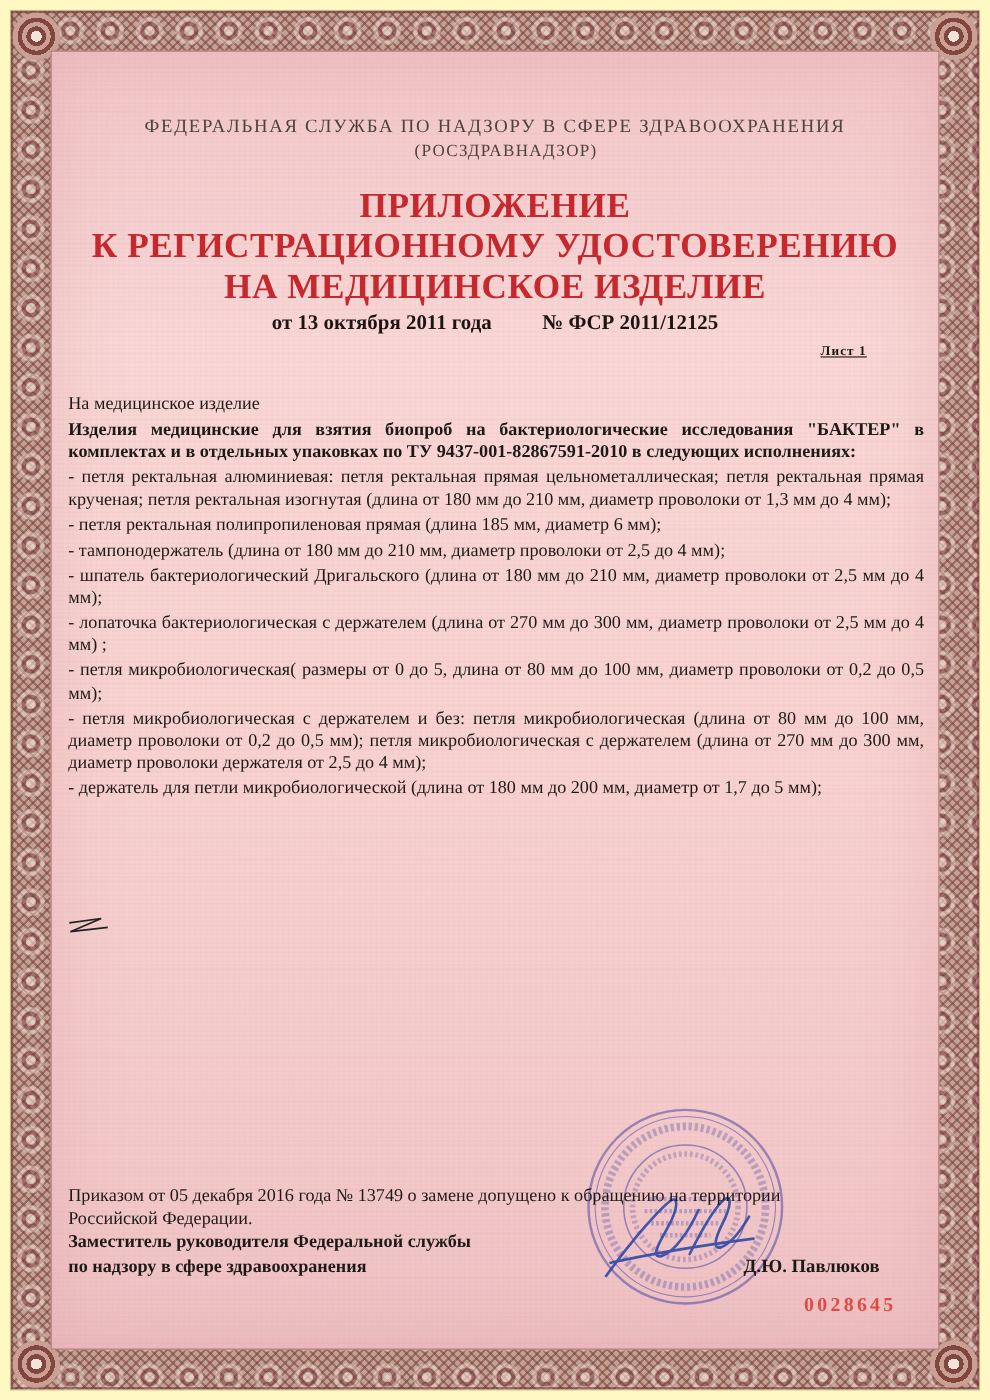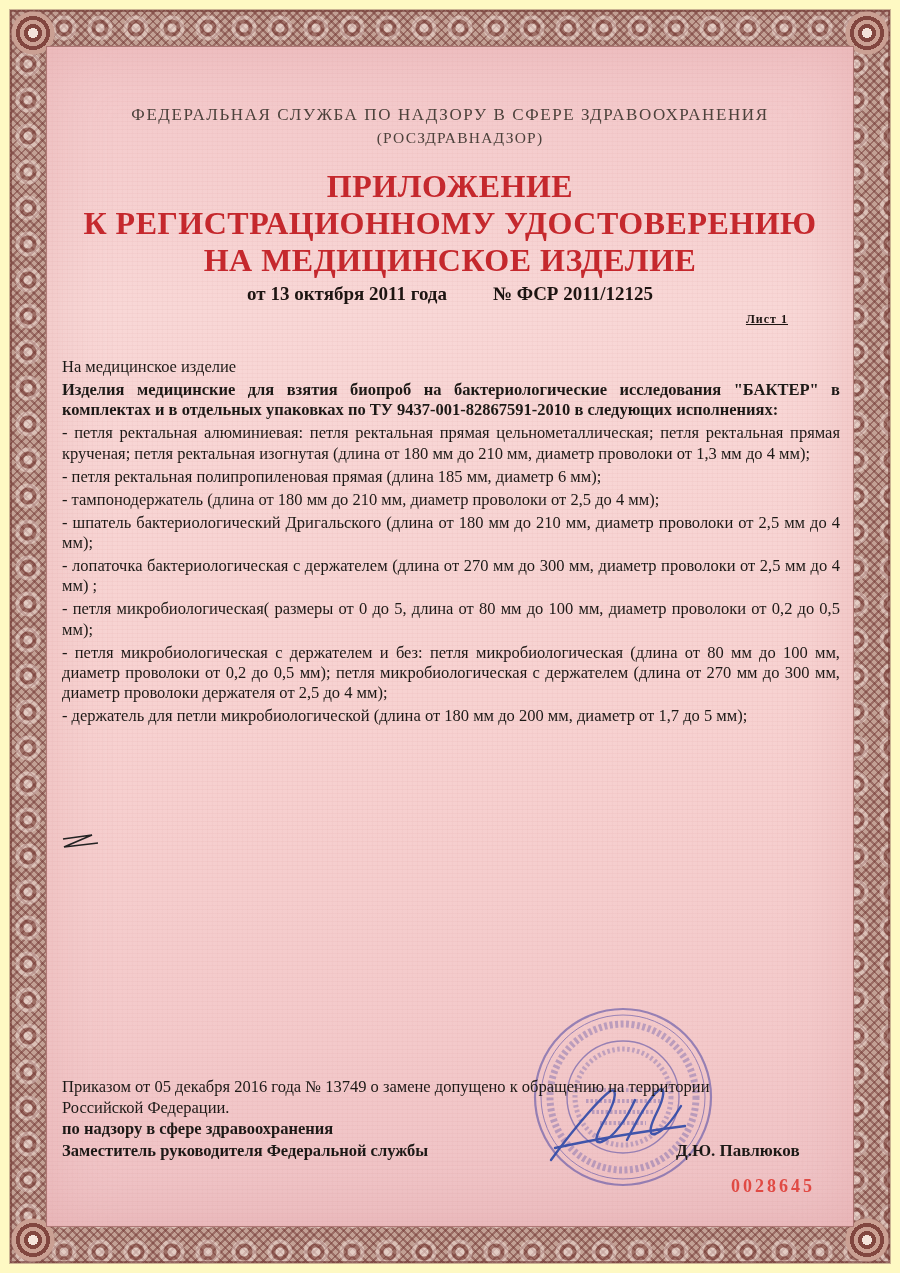--- a/index.html
+++ b/index.html
@@ -149,22 +149,22 @@
       <g stroke="#2e49a8" stroke-width="2.4" fill="none" stroke-linecap="round" opacity=".9">
         <path d="M8 78 C 34 42, 58 16, 66 10 C 74 4, 74 16, 64 34 C 56 48, 48 62, 58 60 C 70 57, 84 36, 92 18"></path>
         <path d="M84 58 C 96 34, 108 14, 116 8 C 122 4, 122 14, 114 30 C 108 42, 104 54, 112 52 C 122 49, 132 34, 138 24"></path>
         <path d="M12 66 C 48 58, 96 50, 142 44"></path>
       </g>
     </svg>
 
     <div class="order">Приказом от 05 декабря 2016 года № 13749 о замене допущено к обращению на территории Российской Федерации.</div>
 
     <div class="signatory">
+      <div>Заместитель руководителя Федеральной службы</div>
       <div>по надзору в сфере здравоохранения</div>
-      <div>Заместитель руководителя Федеральной службы</div>
     </div>
 
     <div class="signame">Д.Ю. Павлюков</div>
 
     <div class="serial">0028645</div>
 
   </div>
 </div>
 
 </body></html>

